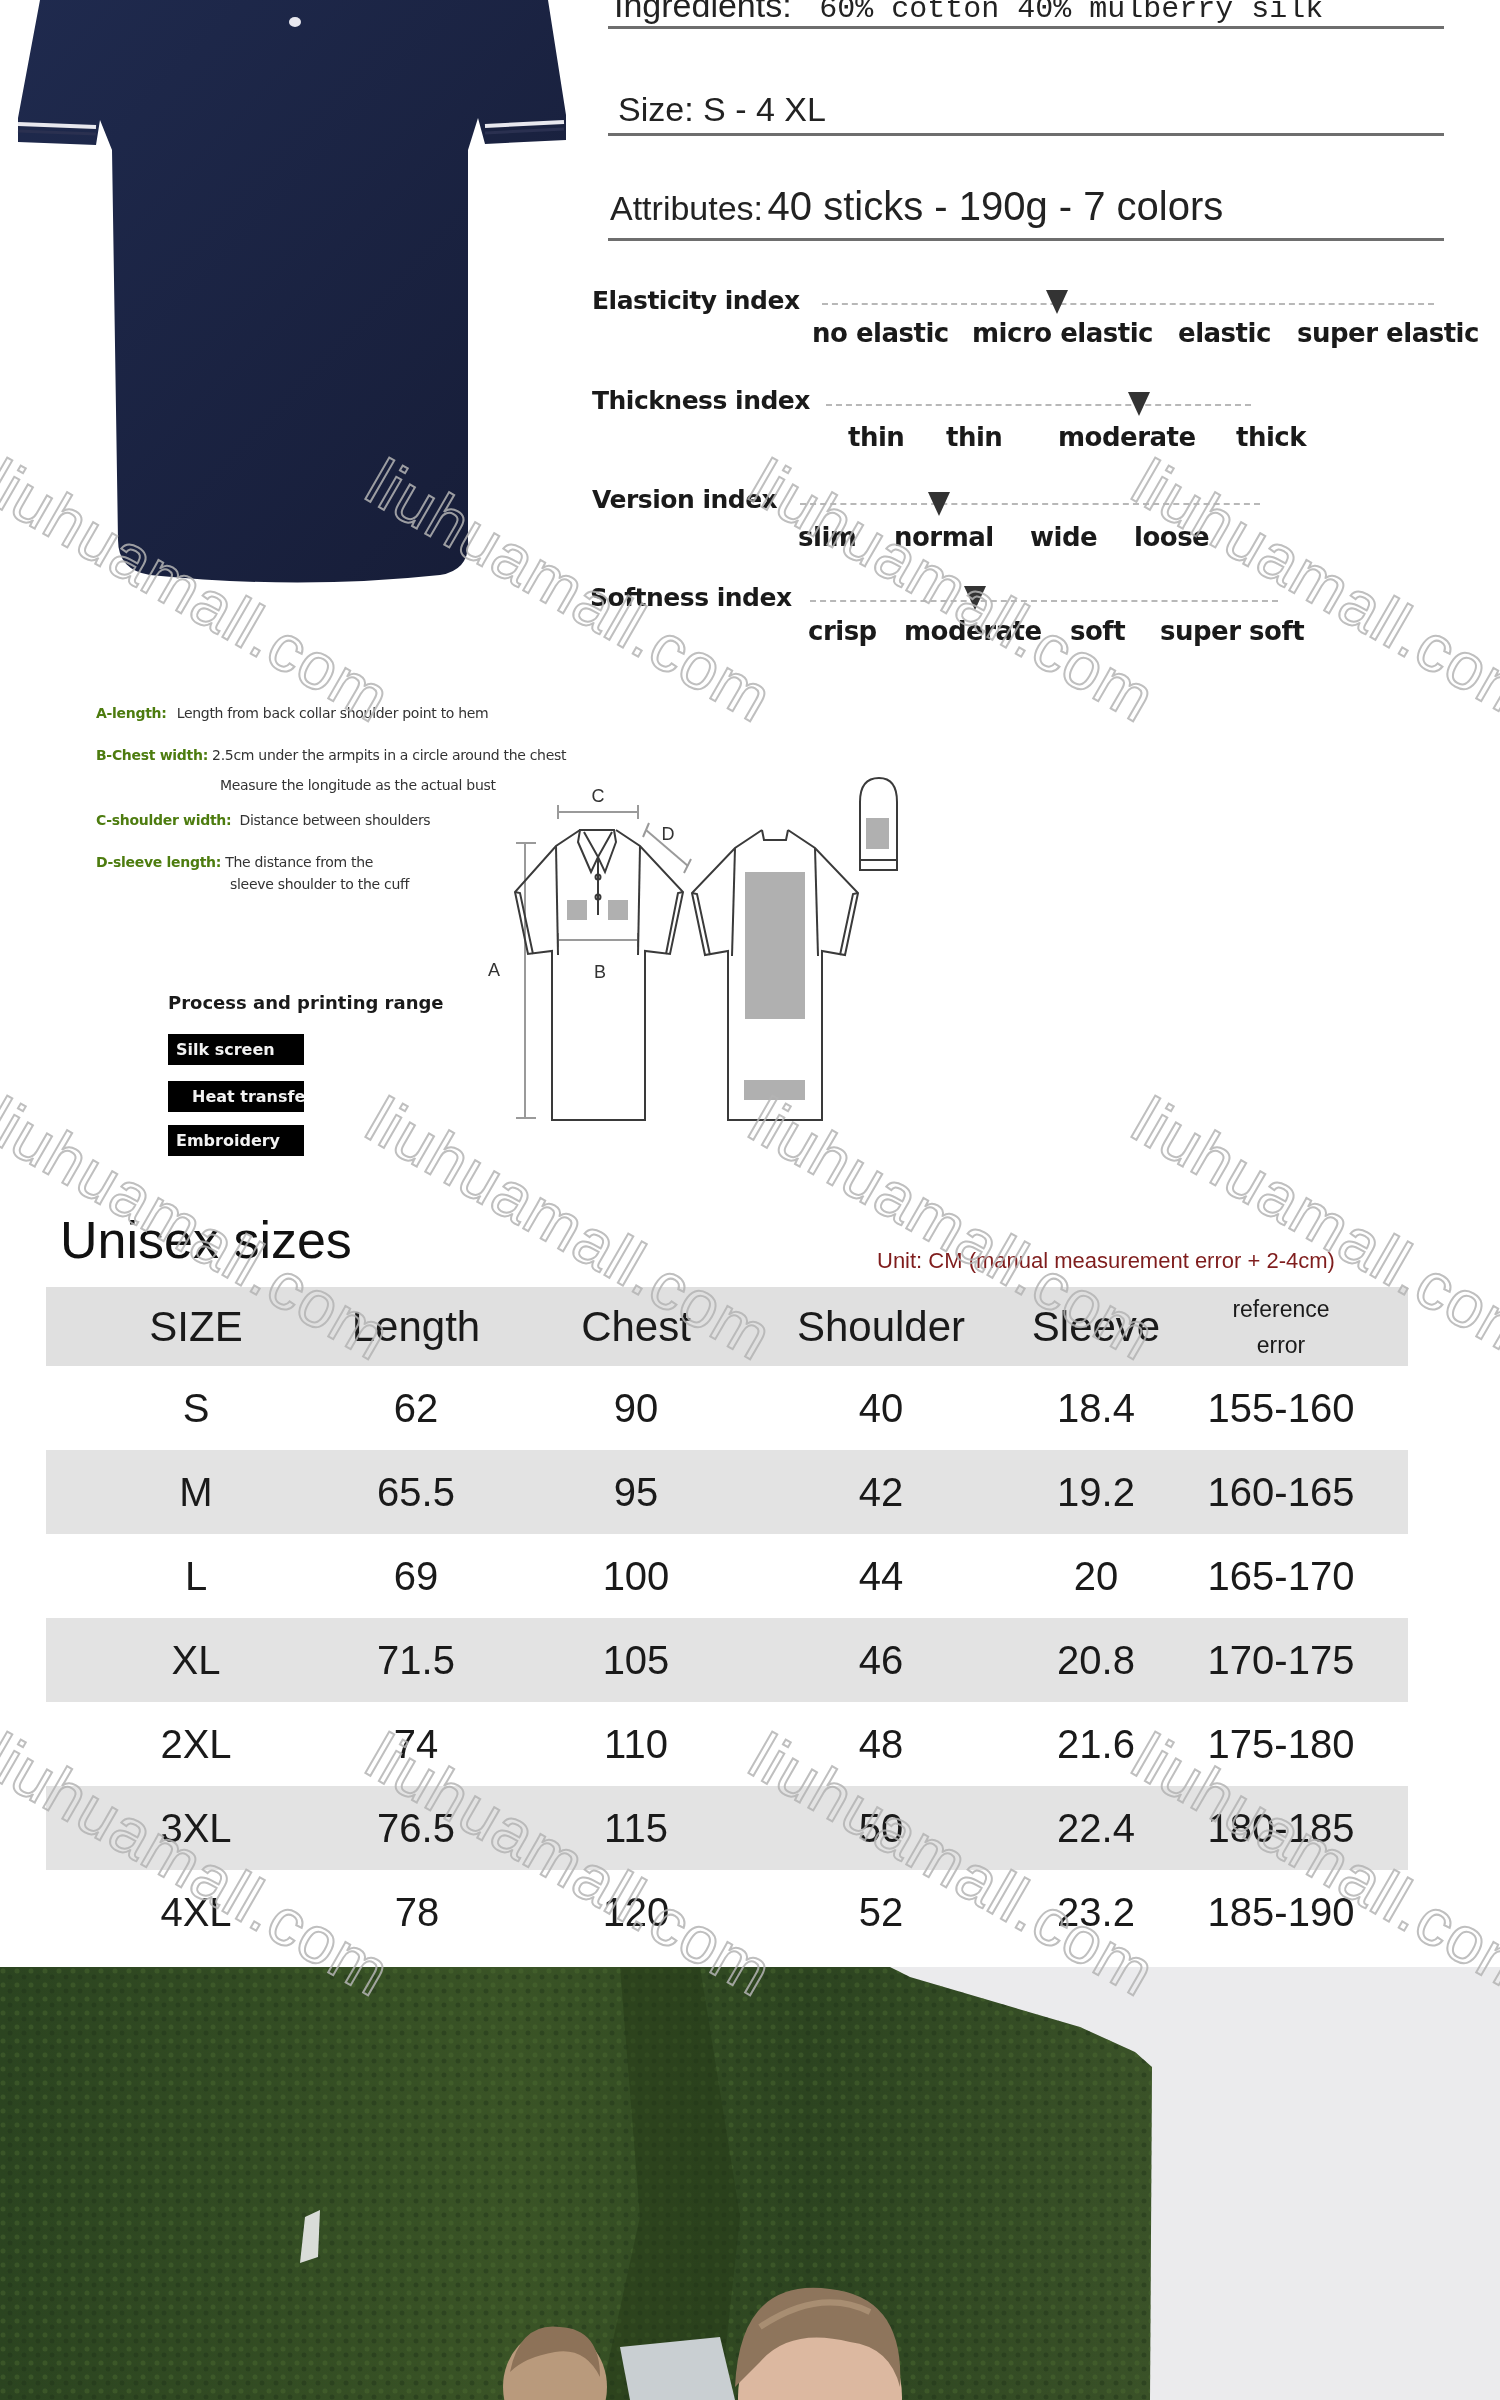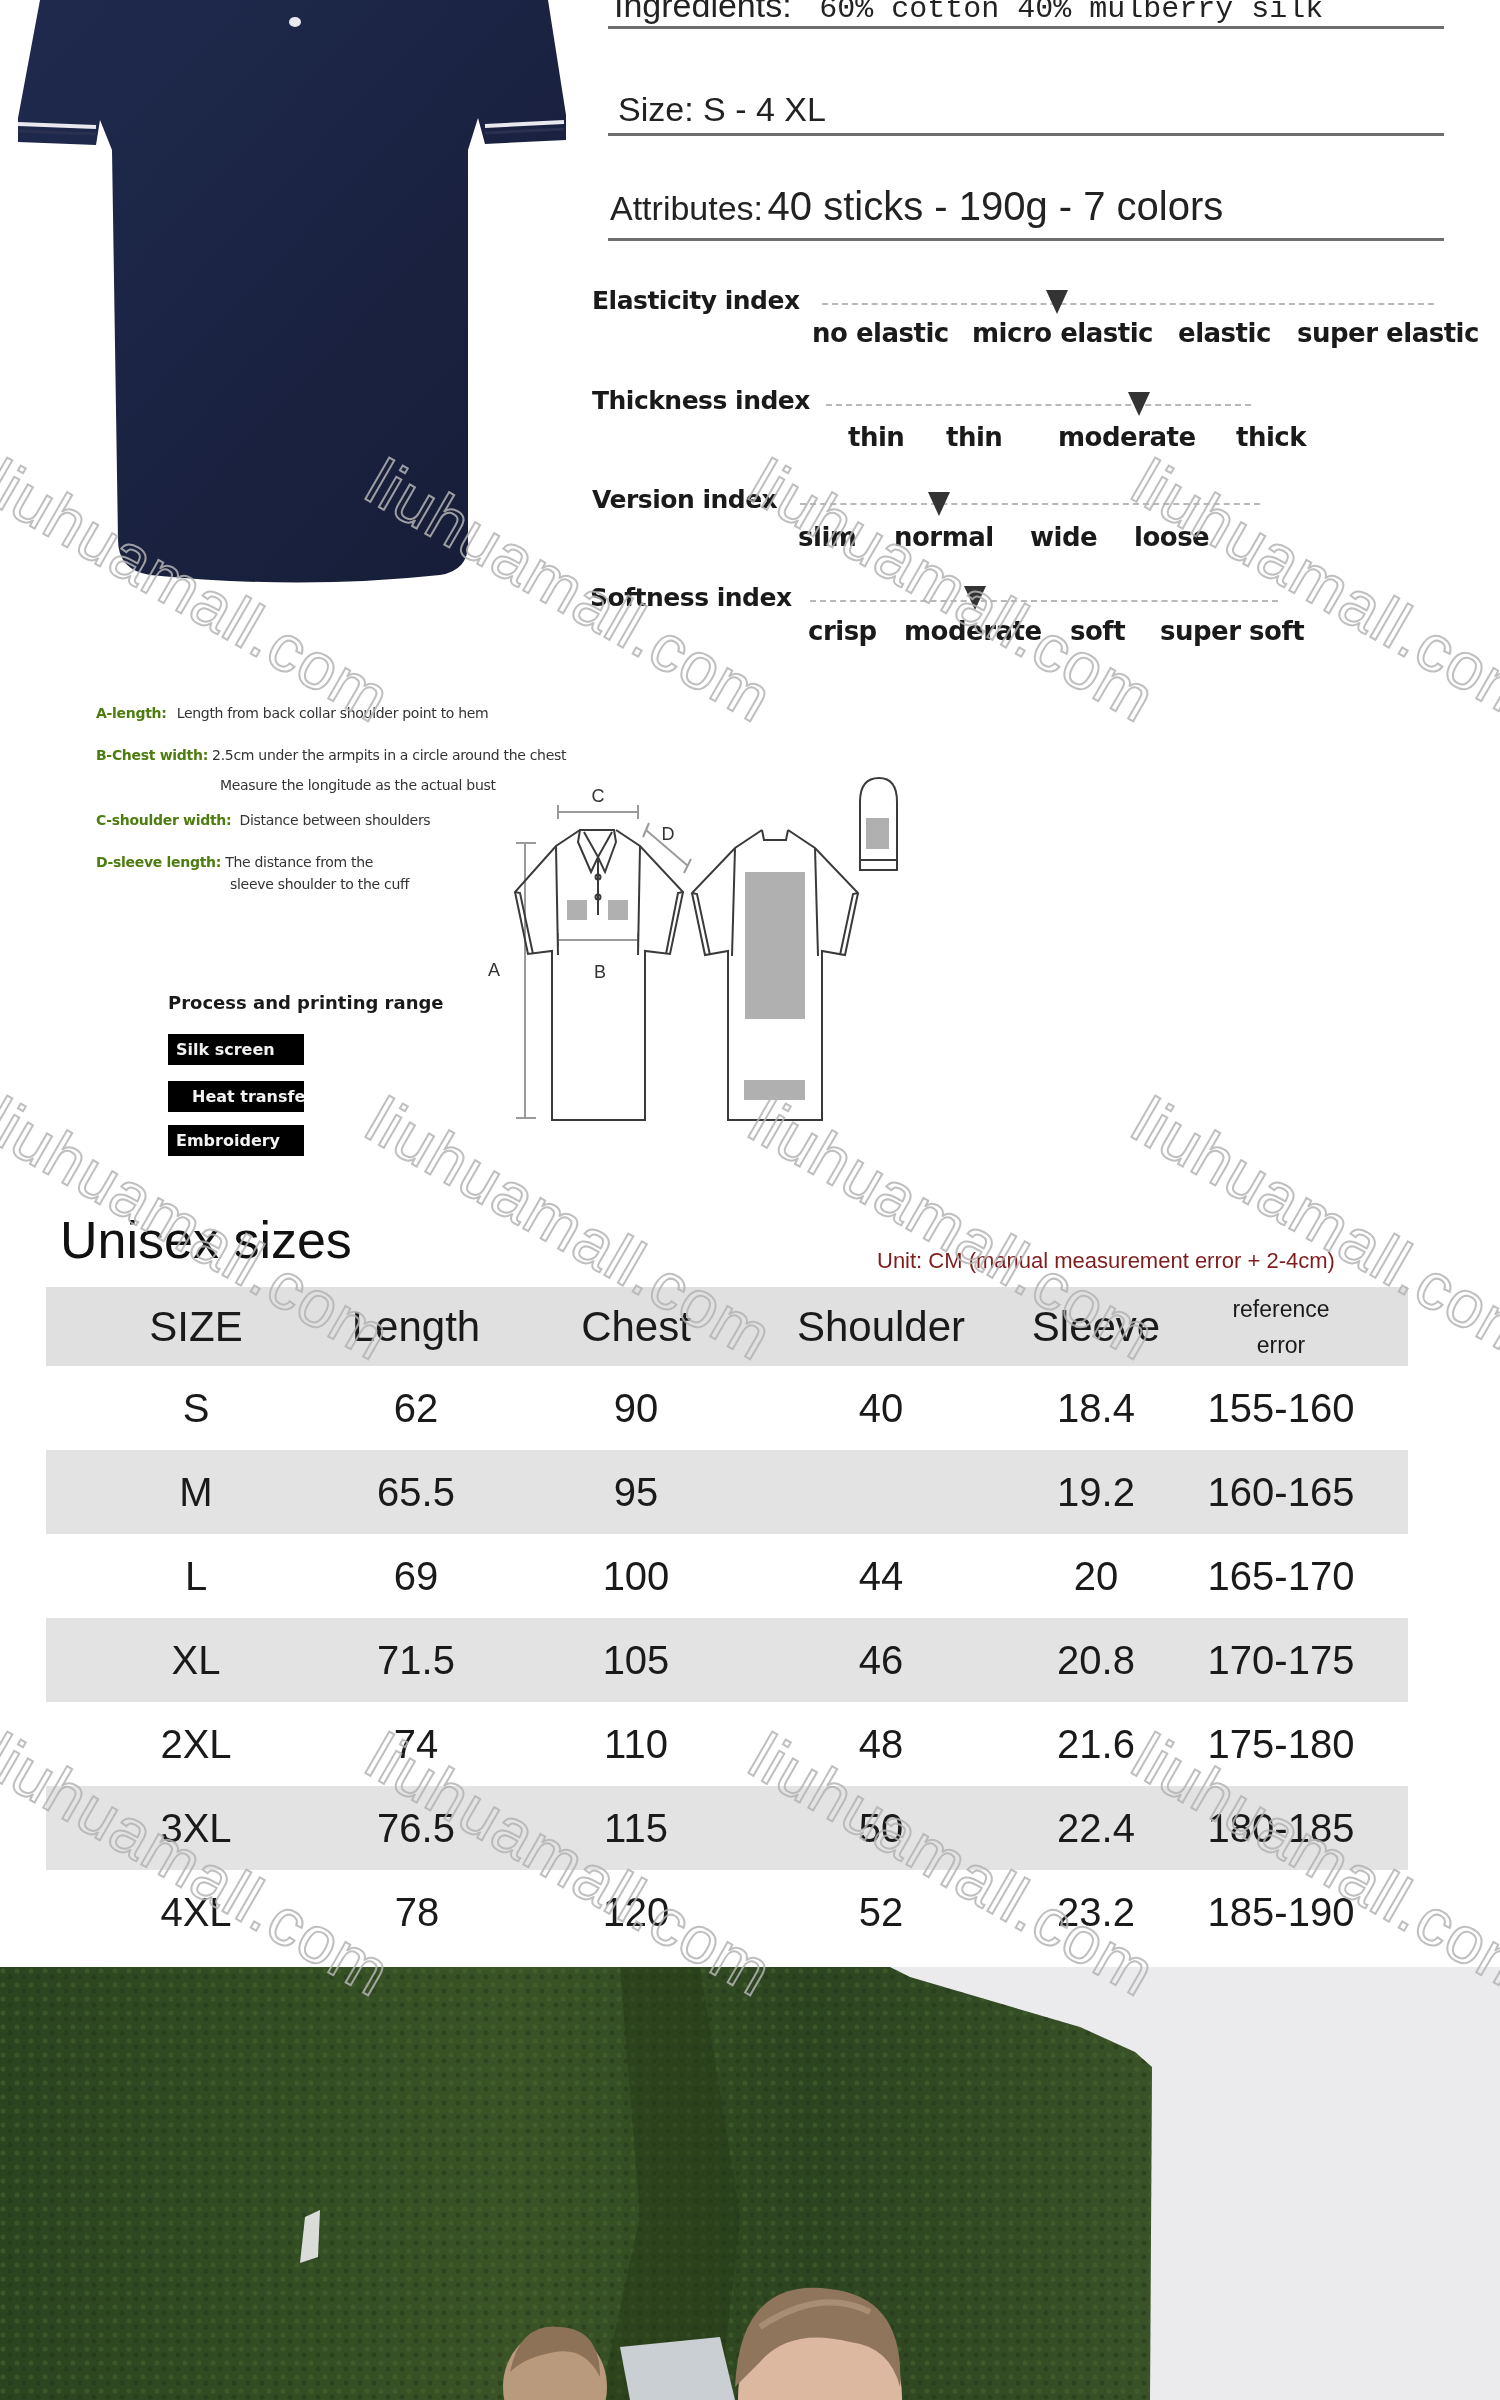--- a/index.html
+++ b/index.html
@@ -217,20 +217,21 @@
       <div class="t-cell" style="left:280px;width:180px;">62</div>
       <div class="t-cell" style="left:510px;width:160px;">90</div>
       <div class="t-cell" style="left:740px;width:190px;">40</div>
       <div class="t-cell" style="left:960px;width:180px;">18.4</div>
       <div class="t-cell" style="left:1130px;width:210px;">155-160</div>
     </div>
     <div class="t-row band">
       <div class="t-cell" style="left:90px;width:120px;">M</div>
       <div class="t-cell" style="left:280px;width:180px;">65.5</div>
       <div class="t-cell" style="left:510px;width:160px;">95</div>
+      <div class="t-cell" style="left:740px;width:190px;">42</div>
       <div class="t-cell" style="left:960px;width:180px;">19.2</div>
       <div class="t-cell" style="left:1130px;width:210px;">160-165</div>
     </div>
     <div class="t-row">
       <div class="t-cell" style="left:90px;width:120px;">L</div>
       <div class="t-cell" style="left:280px;width:180px;">69</div>
       <div class="t-cell" style="left:510px;width:160px;">100</div>
       <div class="t-cell" style="left:740px;width:190px;">44</div>
       <div class="t-cell" style="left:960px;width:180px;">20</div>
       <div class="t-cell" style="left:1130px;width:210px;">165-170</div>

